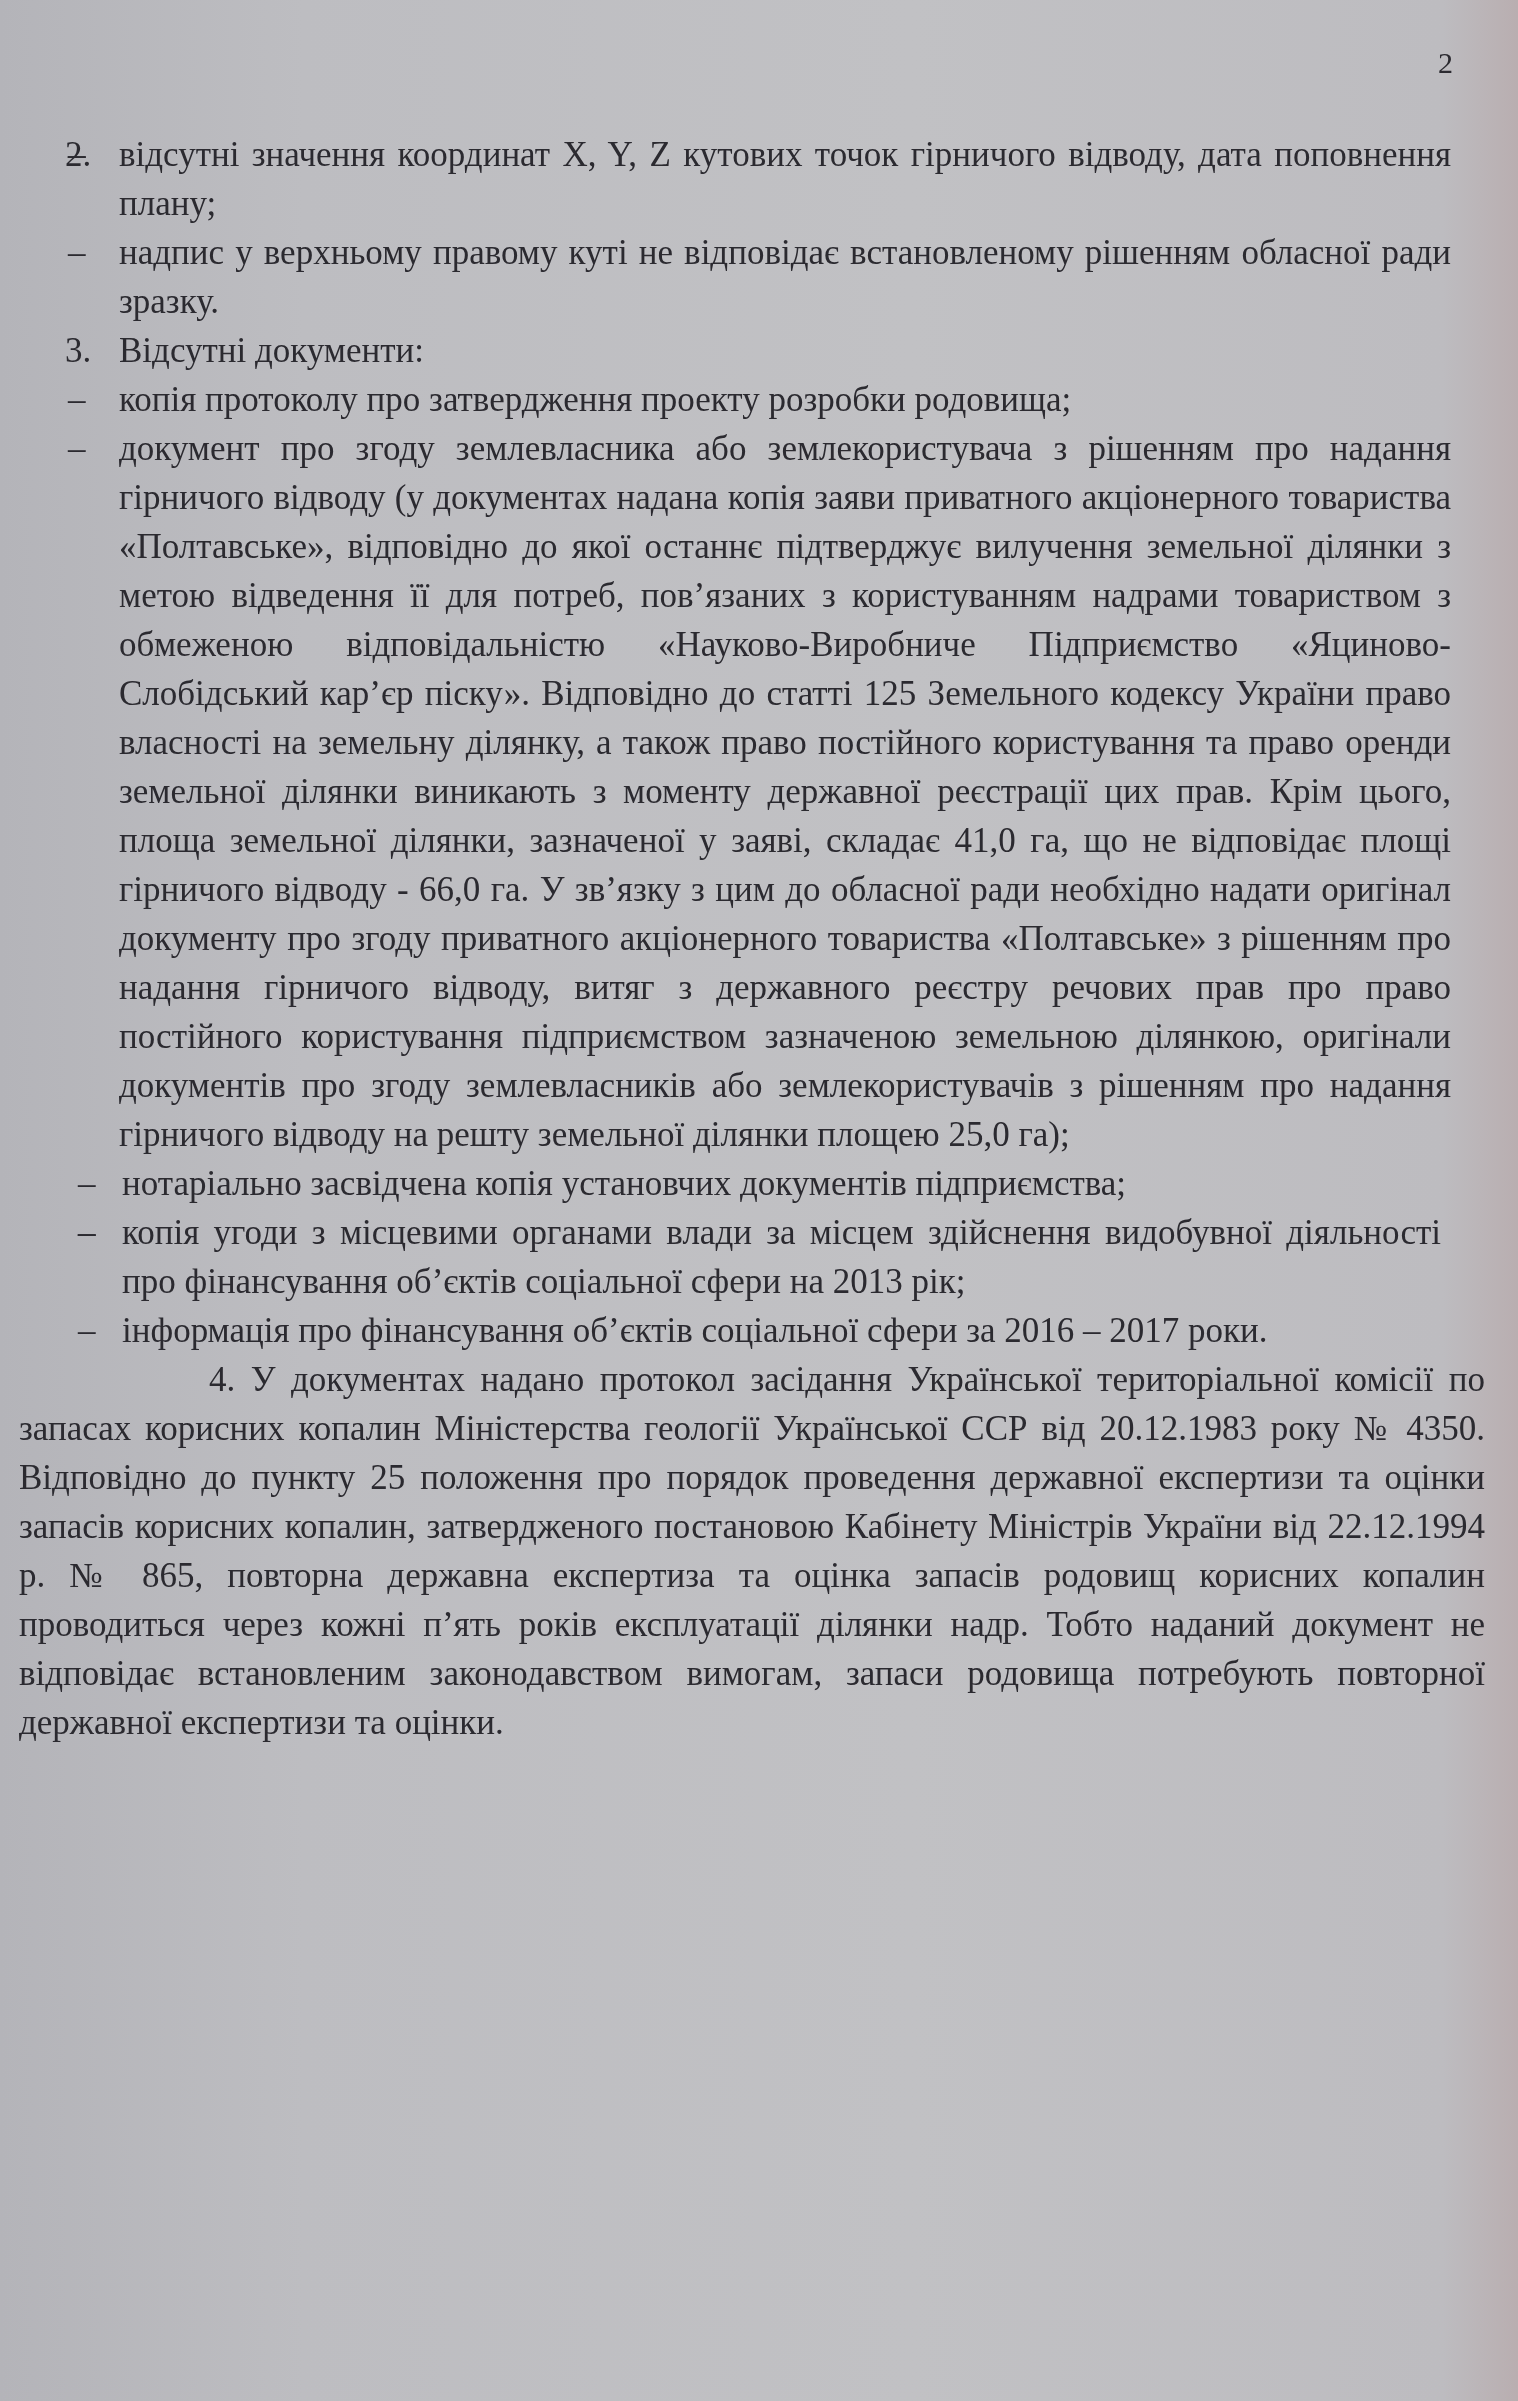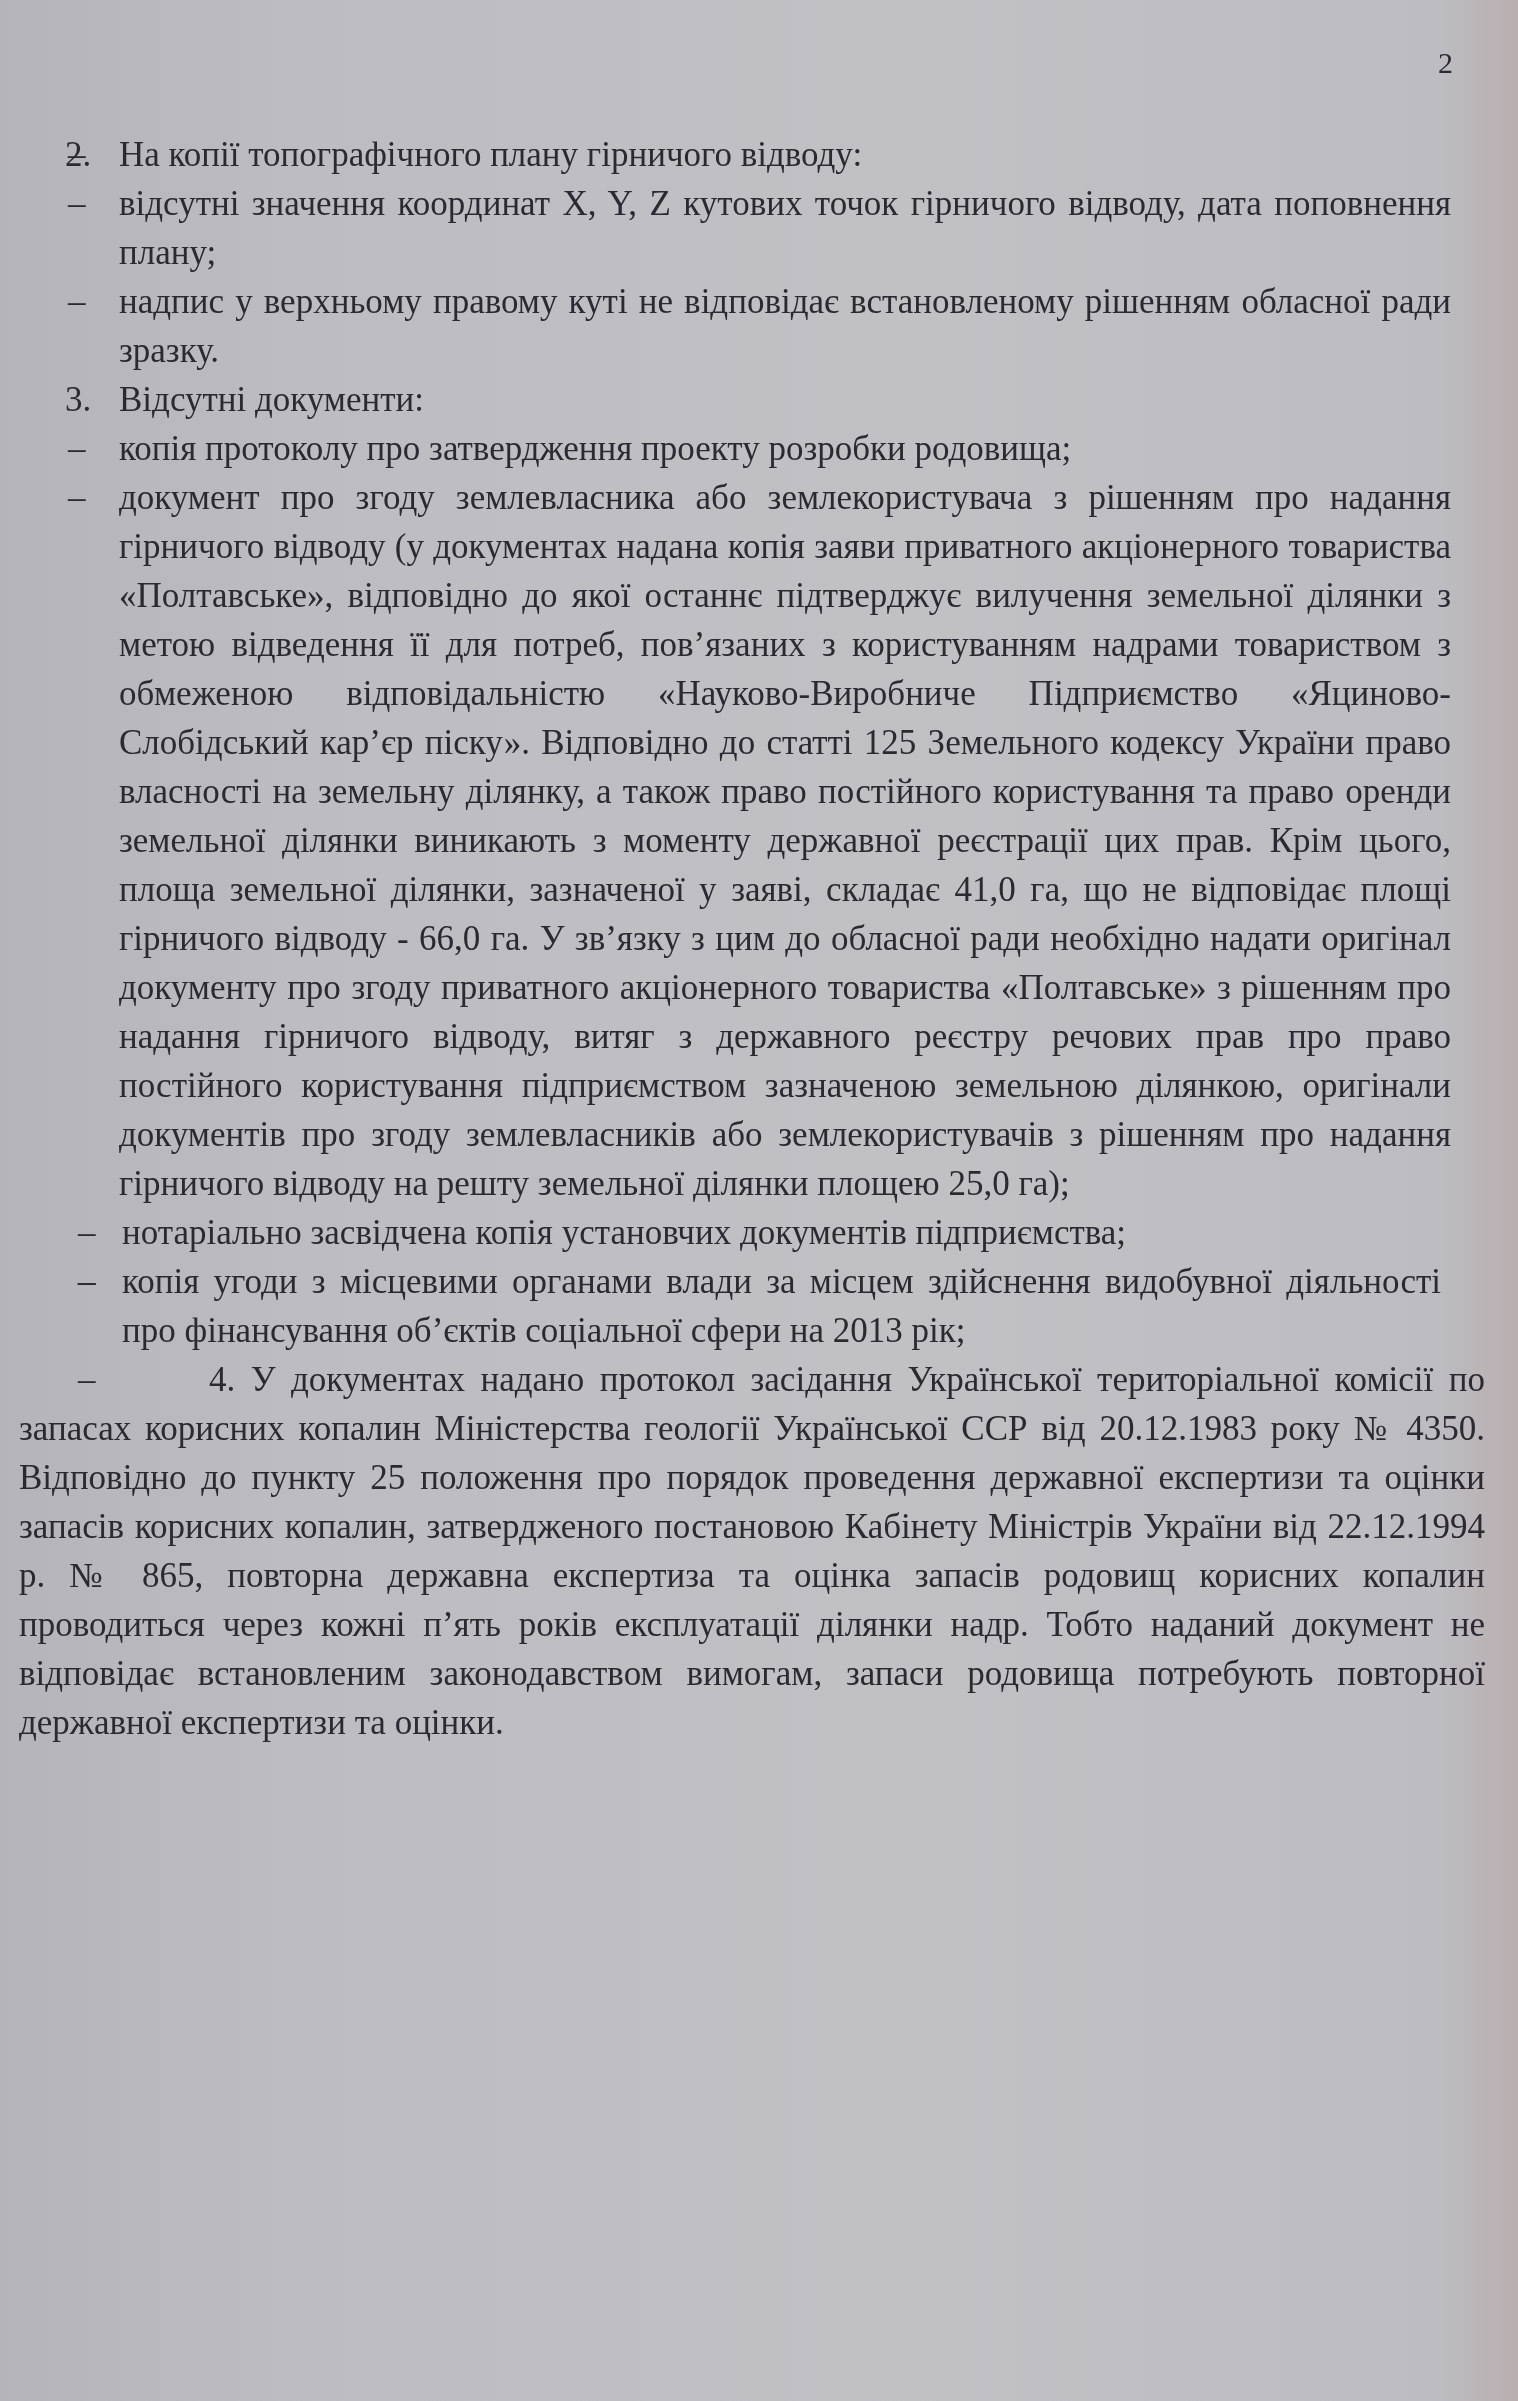--- a/index.html
+++ b/index.html
@@ -42,21 +42,20 @@
 <body>
 
 <div class="page-num">2</div>
 
 <div class="content">
   <div class="item dash">
     <span class="marker">–</span>
   </div>
   <div class="item num">
     <span class="marker">2.</span>
-    <span>На копії топографічного плану гірничого відводу:</span>
   </div>
   <div class="item dash">
     <span class="marker">–</span>
     <span>відсутні значення координат X, Y, Z кутових точок гірничого відводу, дата поповнення плану;</span>
   </div>
   <div class="item dash">
     <span class="marker">–</span>
     <span>надпис у верхньому правому куті не відповідає встановленому рішенням обласної ради зразку.</span>
   </div>
   <div class="item num">
@@ -77,16 +76,17 @@
   </div>
   <div class="item dash lower">
     <span class="marker">–</span>
   </div>
   <div class="item dash lower">
     <span class="marker">–</span>
     <span>копія угоди з місцевими органами влади за місцем здійснення видобувної діяльності про фінансування об’єктів соціальної сфери на 2013 рік;</span>
   </div>
   <div class="item dash lower">
     <span class="marker">–</span>
+    <span>інформація про фінансування об’єктів соціальної сфери за 2016 – 2017 роки.</span>
   </div>
   <p class="para" style="margin:0">4. У документах надано протокол засідання Української територіальної комісії по запасах корисних копалин Міністерства геології Української ССР від 20.12.1983 року № 4350. Відповідно до пункту 25 положення про порядок проведення державної експертизи та оцінки запасів корисних копалин, затвердженого постановою Кабінету Міністрів України від 22.12.1994 р. № 865, повторна державна експертиза та оцінка запасів родовищ корисних копалин проводиться через кожні п’ять років експлуатації ділянки надр. Тобто наданий документ не відповідає встановленим законодавством вимогам, запаси родовища потребують повторної державної експертизи та оцінки.</p>
 </div>
 
 
 </body></html>

